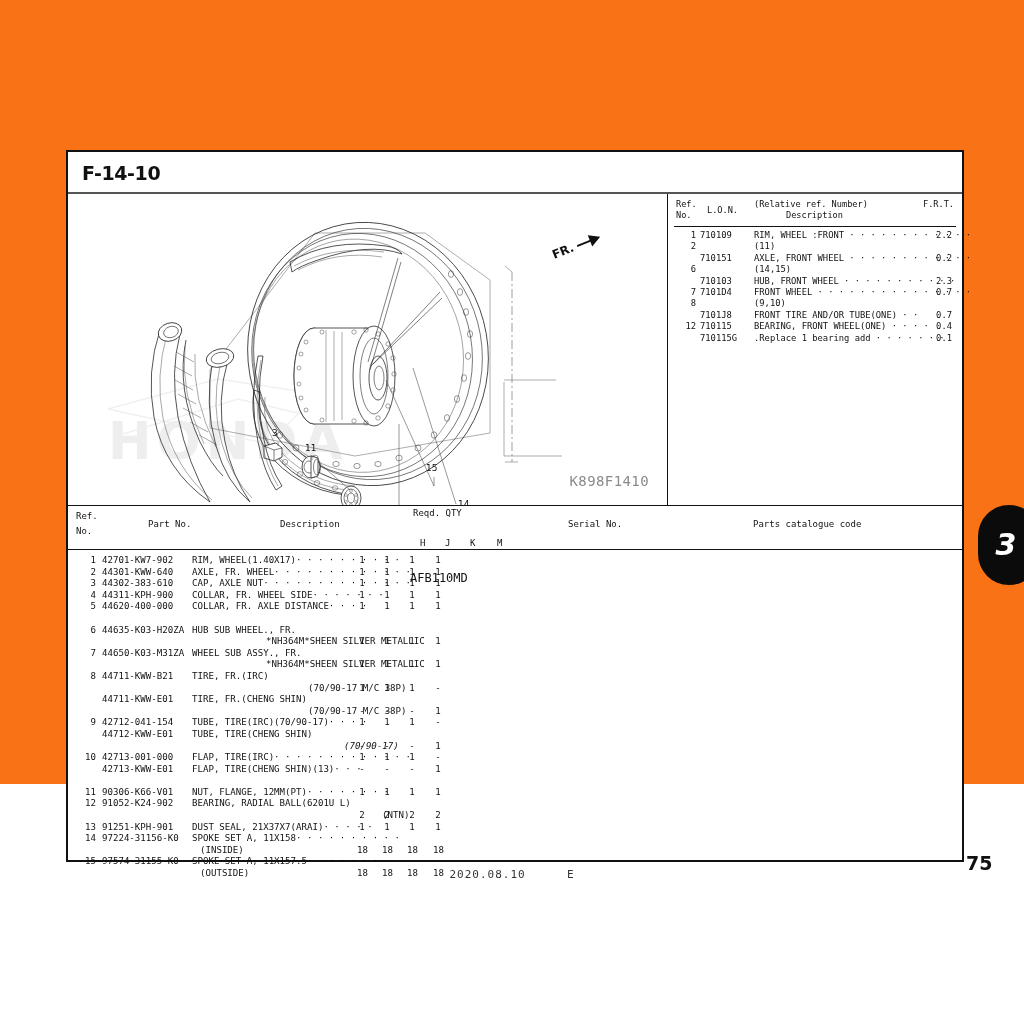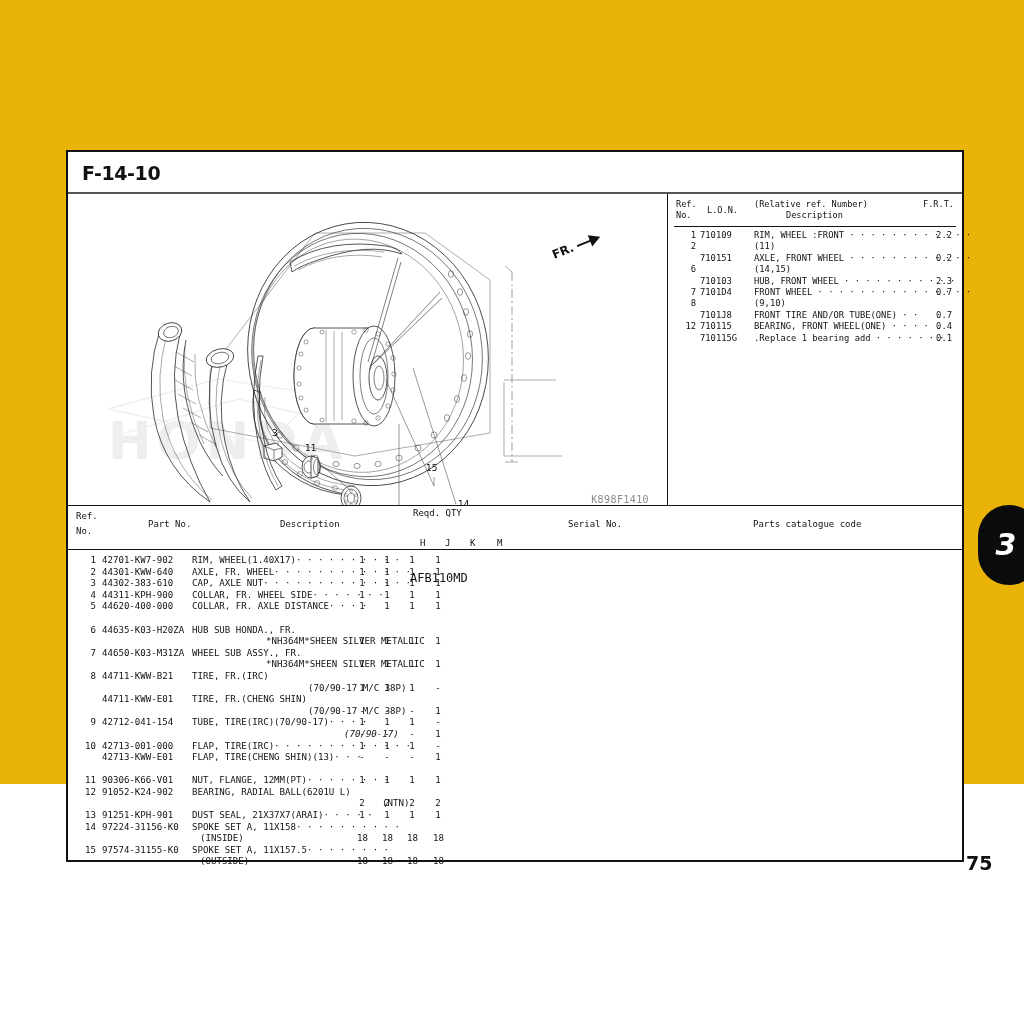--- a/index.html
+++ b/index.html
@@ -9,21 +9,21 @@
     width: 1024px;
     height: 1024px;
     overflow: hidden;
     font-family: "DejaVu Sans Mono", monospace;
   }
 
   #page {
     position: relative;
     width: 1024px;
     height: 784px;
-    background: #eab308;
+    background: #f97316;
   }
 
   
   .sheet {
     position: absolute;
     left: 66px;
     top: 150px;
     width: 898px;
     height: 712px;
     border: 2px solid #111;
@@ -82,22 +82,22 @@
     top: 44px;
     font-family: "DejaVu Sans", sans-serif;
     font-weight: bold;
     font-size: 12px;
     transform: rotate(-22deg);
     color: #111;
   }
   .diagram-code {
     position: absolute;
     right: 18px;
-    bottom: 0;
-    font-size: 10px;
+    bottom: 16px;
+    font-size: 14px;
     color: #8a8a8a;
     letter-spacing: 0.4px;
   }
 
   
   .lon-panel {
     position: absolute;
     left: 600px;
     top: 42px;
     width: 294px;
@@ -634,21 +634,21 @@
             <span class="c-desc">COLLAR, FR. AXLE DISTANCE· · · ·</span>
             <span class="c-h">1</span>
             <span class="c-j">1</span>
             <span class="c-k">1</span>
             <span class="c-m">1</span>
           </div>
           <div class="pt-row gap"></div>
           <div class="pt-row">
             <span class="c-ref">6</span>
             <span class="c-part">44635-K03-H20ZA</span>
-            <span class="c-desc">HUB SUB HONDA., FR.</span>
+            <span class="c-desc">HUB SUB WHEEL., FR.</span>
             <span class="c-h"></span>
             <span class="c-j"></span>
             <span class="c-k"></span>
             <span class="c-m"></span>
           </div>
           <div class="pt-row">
             <span class="c-ref"></span>
             <span class="c-part"></span>
             <span class="c-desc" style="left: 198px;">*NH364M*SHEEN SILVER METALLIC</span>
             <span class="c-h">1</span>
@@ -714,20 +714,29 @@
             <span class="c-ref">9</span>
             <span class="c-part">42712-041-154</span>
             <span class="c-desc">TUBE, TIRE(IRC)(70/90-17)· · · ·</span>
             <span class="c-h">1</span>
             <span class="c-j">1</span>
             <span class="c-k">1</span>
             <span class="c-m">-</span>
           </div>
           <div class="pt-row">
             <span class="c-ref"></span>
+            <span class="c-part">44712-KWW-E01</span>
+            <span class="c-desc">TUBE, TIRE(CHENG SHIN)</span>
+            <span class="c-h"></span>
+            <span class="c-j"></span>
+            <span class="c-k"></span>
+            <span class="c-m"></span>
+          </div>
+          <div class="pt-row">
+            <span class="c-ref"></span>
             <span class="c-part"></span>
             <span class="c-desc" style="left: 276px; font-style: italic;">(70/90-17)</span>
             <span class="c-h">-</span>
             <span class="c-j">-</span>
             <span class="c-k">-</span>
             <span class="c-m">1</span>
           </div>
           <div class="pt-row">
             <span class="c-ref">10</span>
             <span class="c-part">42713-001-000</span>
@@ -823,14 +832,19 @@
     </div>
 
   </div>
 
   <div class="page-tab">
     <div class="page-tab-num">3</div>
   </div>
 
   <div class="page-number">75</div>
 
+  <div class="footer">
+    <span>2020.08.10</span>
+    <span class="sep"></span>
+    <span>E</span>
+  </div>
 
 </div>
 
 </body></html>

